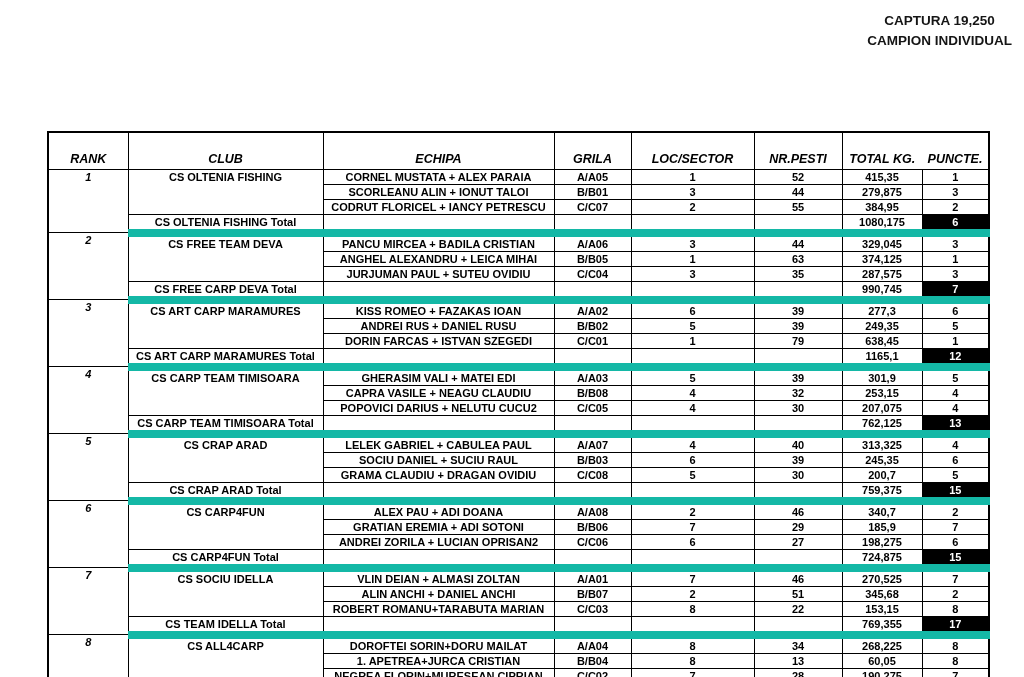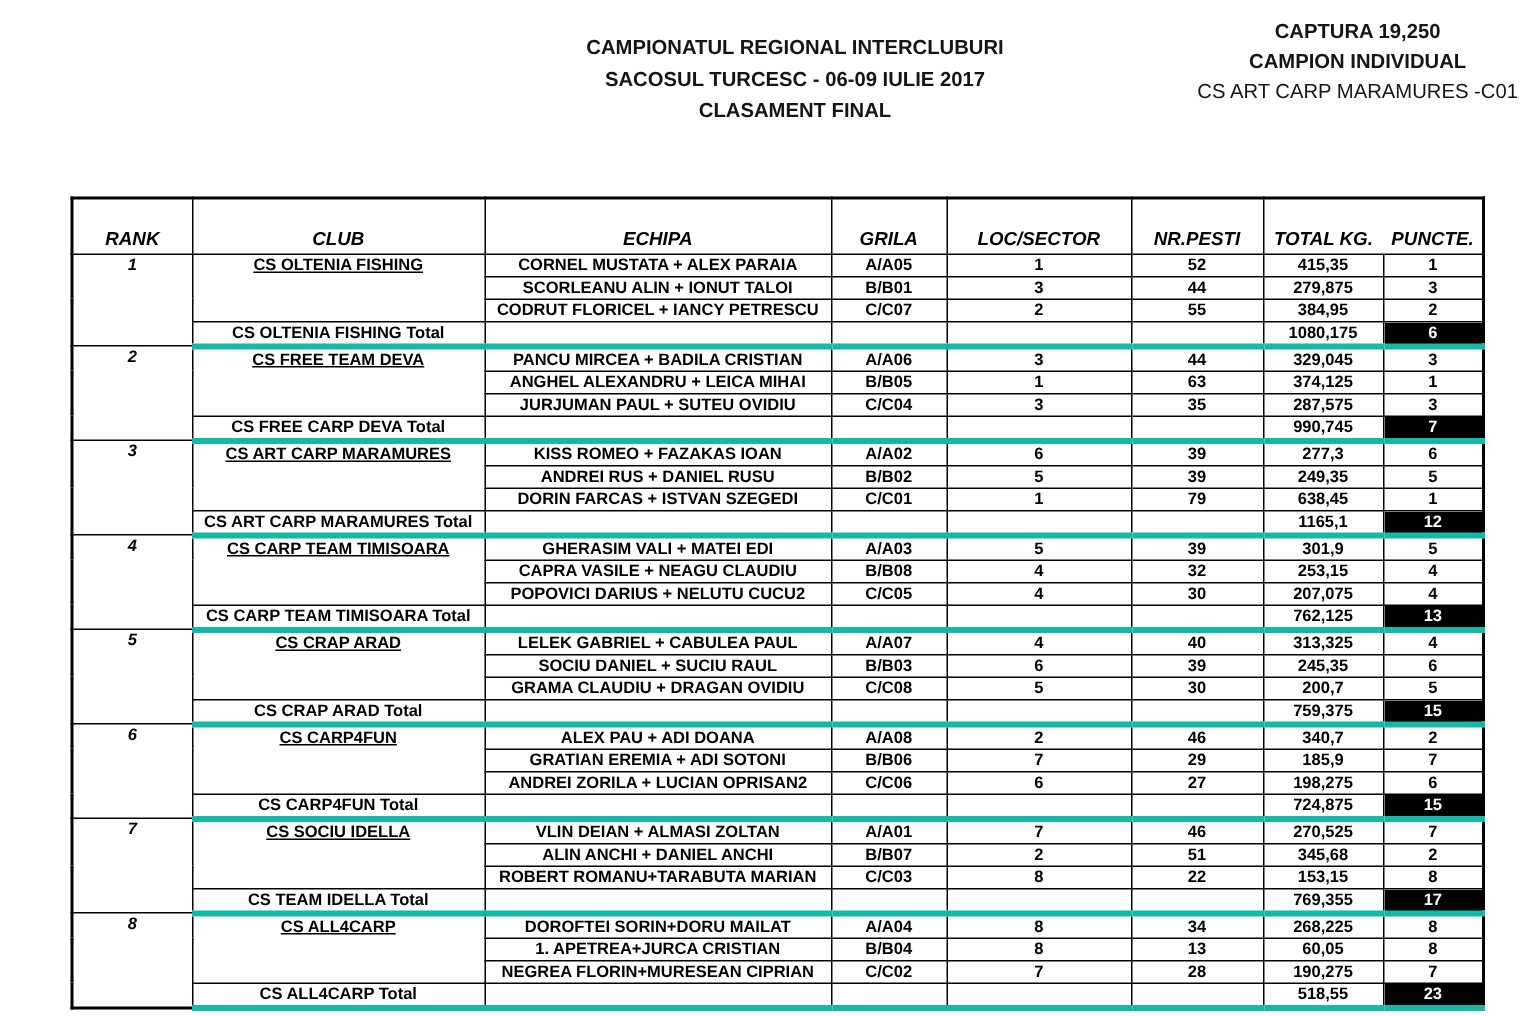--- a/index.html
+++ b/index.html
@@ -39,39 +39,33 @@
   .results thead tr { height:37px; }
   .results th {
     font-style:italic; font-size:12.5px;
     vertical-align:bottom; padding-bottom:4px;
     background:#fff;
   }
   .results th.th-kg { border-right:none; }
   .results th.th-puncte { border-left:none; }
   .results tbody tr { height:13.7px; }
   td.rank-cell { vertical-align:top; font-style:italic; }
-  td.club-cell { vertical-align:top;text-decoration:underline; }
-  tr.total-row td { border-bottom:4px solid #14b8a6; }
+  td.club-cell { vertical-align:top; }
+  tr.total-row td { border-bottom:8px solid #14b8a6; }
   td.puncte-total { background:#000; color:#fff; }
 </style>
 </head>
 <body>
 
 <div class="page">
 
-  <div class="title-block">
-    <div>CAMPIONATUL REGIONAL INTERCLUBURI</div>
-    <div>SACOSUL TURCESC - 06-09 IULIE 2017</div>
-    <div>CLASAMENT FINAL</div>
-  </div>
 
   <div class="right-block">
     <div class="b">CAPTURA 19,250</div>
     <div class="b">CAMPION INDIVIDUAL</div>
-    <div>CS ART CARP MARAMURES -C01</div>
   </div>
 
   <table class="results">
     <colgroup>
       <col style="width:80px">
       <col style="width:195px">
       <col style="width:231px">
       <col style="width:77px">
       <col style="width:123px">
       <col style="width:88px">

